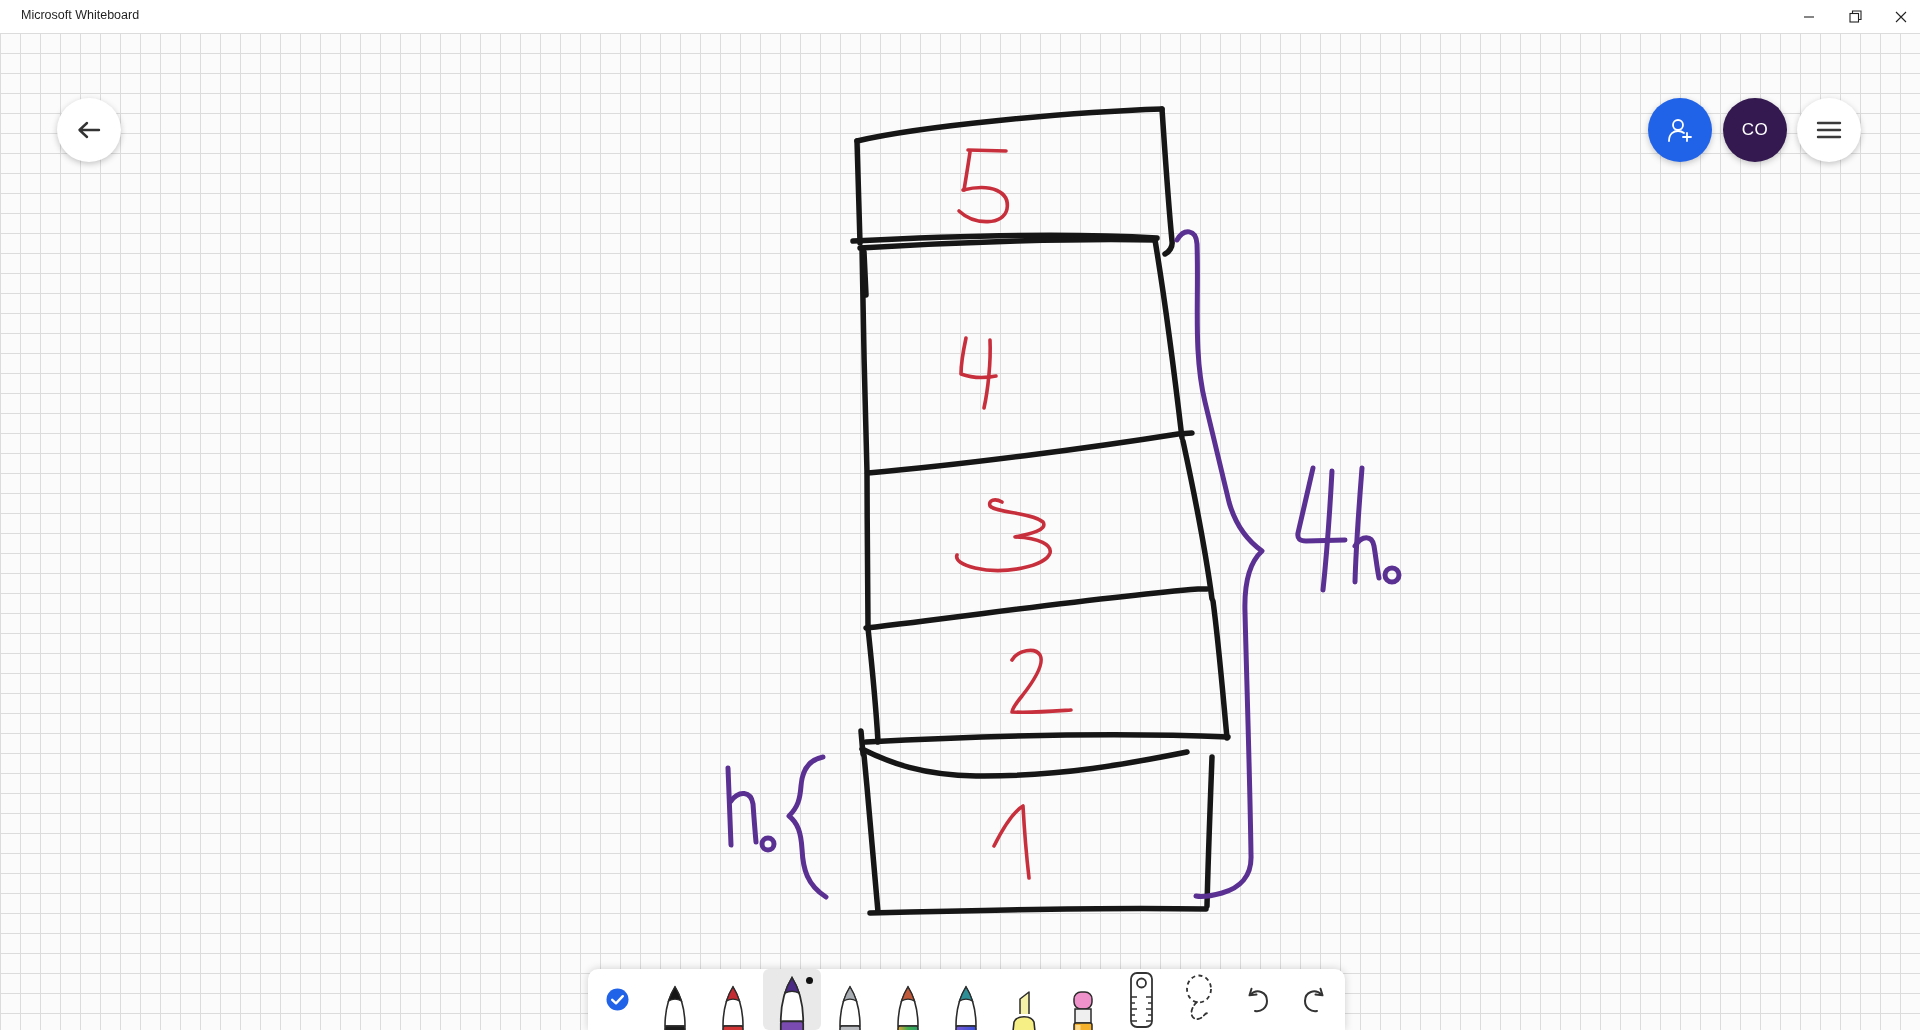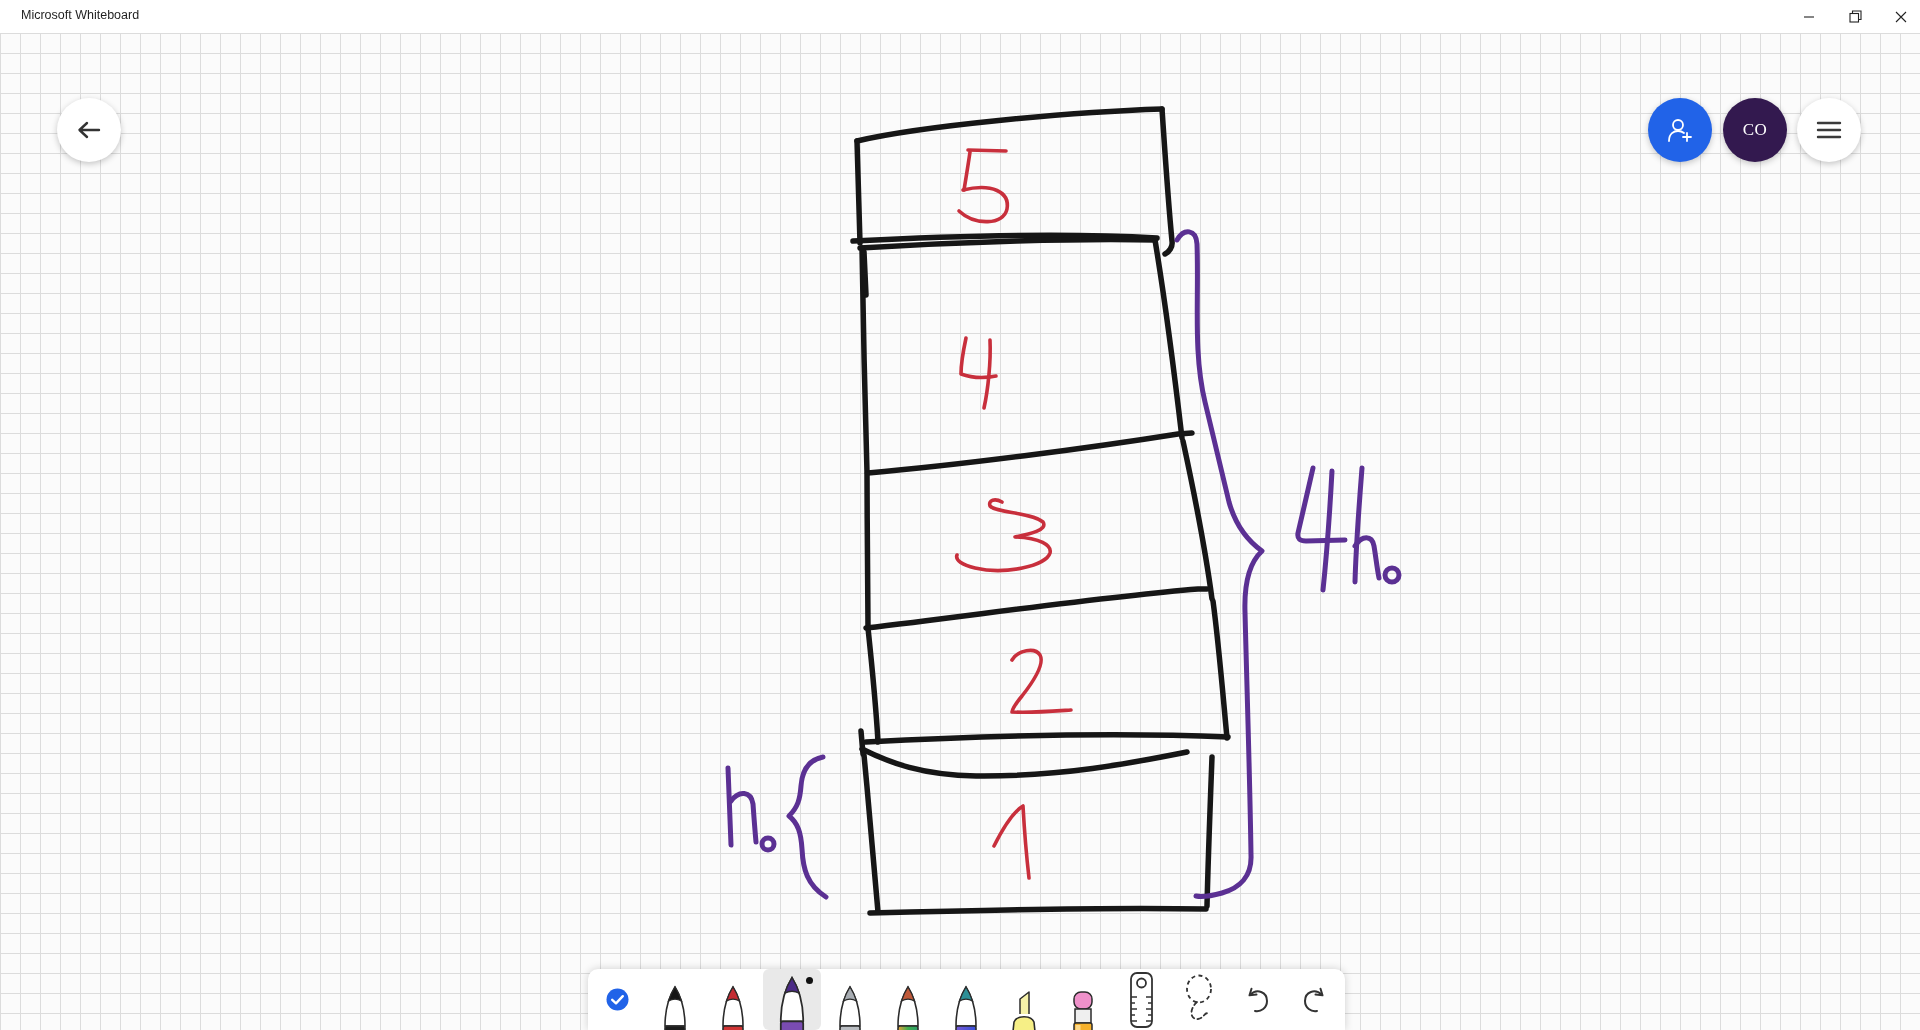--- a/index.html
+++ b/index.html
@@ -18,21 +18,21 @@
     background-image:linear-gradient(to right,var(--grid-line) 1px,transparent 1px),
                      linear-gradient(to bottom,var(--grid-line) 1px,transparent 1px);
     background-size:20px 20px;}
   .sketch{position:absolute;left:0;top:0;width:1920px;height:1030px;z-index:5;pointer-events:none;}
   .sketch path,.sketch circle{fill:none;stroke-linecap:round;stroke-linejoin:round;}
   .ink-black{stroke:var(--ink-black);stroke-width:5.5;}
   .ink-red{stroke:var(--ink-red);stroke-width:3.6;}
   .ink-purple{stroke:var(--ink-purple);stroke-width:5;}
   .round-btn{position:absolute;width:64px;height:64px;border-radius:50%;z-index:60;
     display:flex;align-items:center;justify-content:center;
-    box-shadow:0 2px 6px rgba(0,0,0,.22);border:none;cursor:pointer;font-family:Liberation Serif, serif;}
+    box-shadow:0 2px 6px rgba(0,0,0,.22);border:none;cursor:pointer;}
   .btn-white{background:#fff;}
   .btn-blue{background:var(--accent-blue);}
   .btn-avatar{background:var(--avatar-bg);color:#fff;font-size:17px;letter-spacing:.5px;}
   .toolbar{position:absolute;left:588px;top:969px;width:757px;height:61px;z-index:70;
     background:#fff;border-radius:10px 10px 0 0;box-shadow:0 0 8px rgba(0,0,0,.18);
     display:flex;align-items:flex-start;overflow:hidden;}
   .tool{position:relative;width:58.2px;height:61px;display:flex;justify-content:center;cursor:pointer;}
   .tool svg{display:block;}
   .tool .pen{margin-top:13px;}
   .tool.selected{background:#e9e9e9;border-radius:6px;margin-top:0;}

